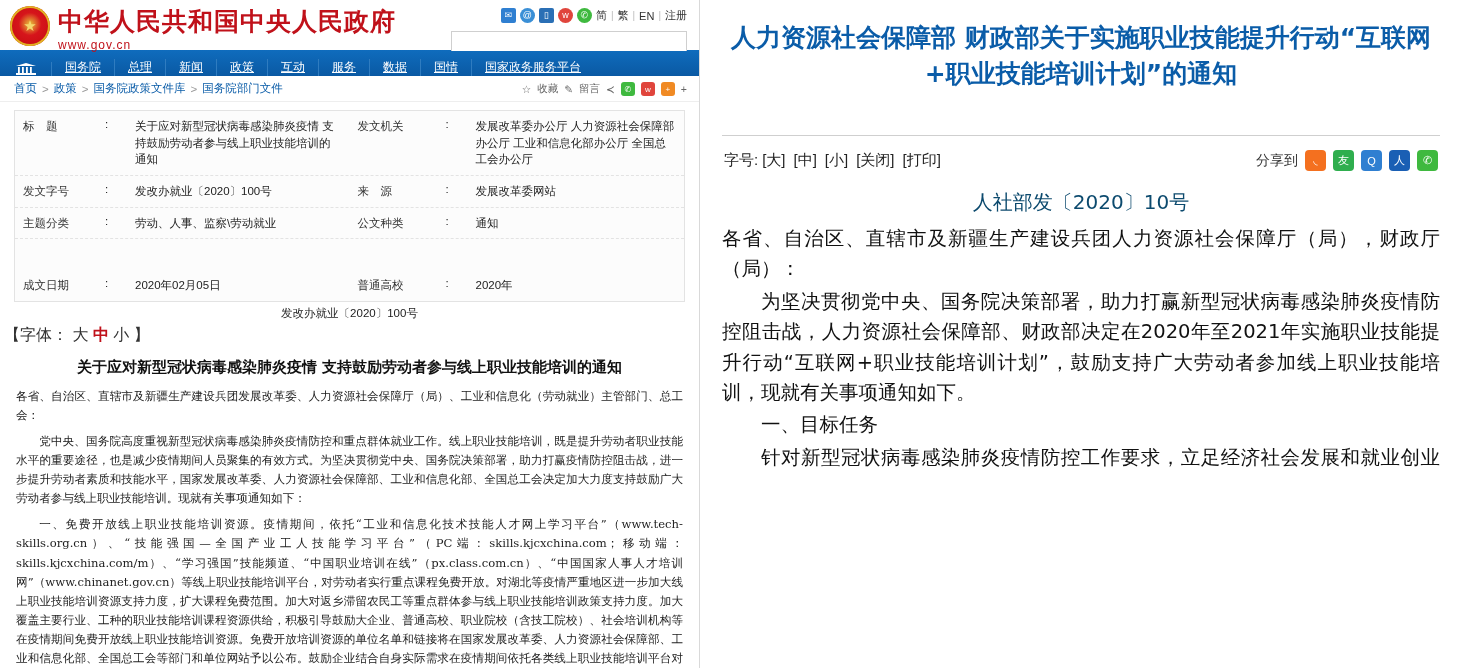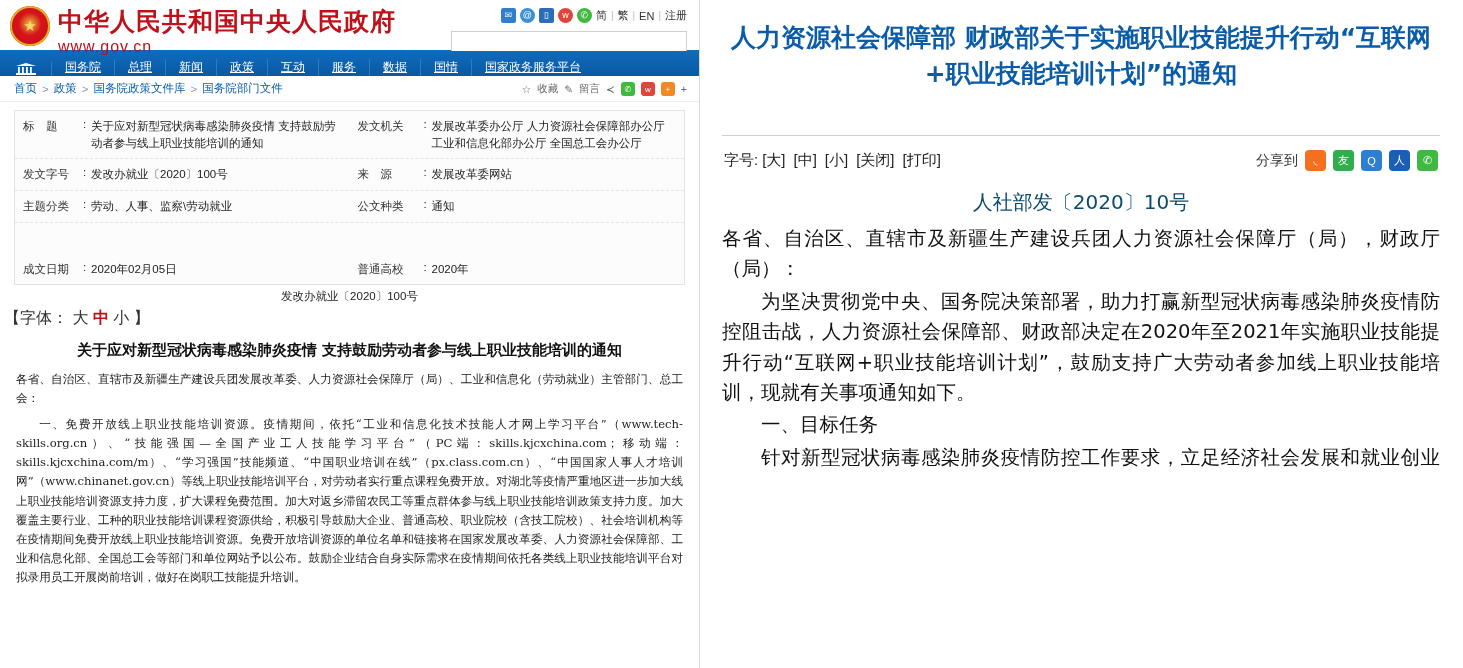--- a/index.html
+++ b/index.html
@@ -52,21 +52,21 @@
   .gov-title {
     font-family: "DejaVu Sans", sans-serif;
     font-size: 25px;
     font-weight: bold;
     color: #c0111a;
     letter-spacing: 1px;
     line-height: 1.1;
     white-space: nowrap;
   }
   .gov-sub {
-    font-size: 16px;
+    font-size: 12px;
     color: #c0111a;
     letter-spacing: 1px;
     margin-top: 2px;
     font-family: "Liberation Sans", sans-serif;
   }
 
   .header-right {
     position: absolute;
     right: 12px; top: 8px;
     width: 240px;
@@ -155,21 +155,21 @@
 
   .doc-card {
     margin: 8px 14px 0 14px;
     border: 1px solid #e3e3e3;
     background: #fcfcfc;
     font-size: 11.5px;
     color: #222;
   }
   .meta-row { display: flex; border-bottom: 1px dashed #e3e3e3; }
   .meta-row:last-child { border-bottom: 0; margin-top: 31px; }
-  .meta-cell { display: flex; padding: 7px 8px; }
+  .meta-cell { display: flex; padding: 7px 8px; gap: 22px; }
   .meta-cell.half { width: 50%; }
   .meta-label {
     width: 60px; flex: 0 0 60px;
     color: #333; text-align: justify; line-height: 1.45;
   }
   .meta-label.wide { width: 66px; flex: 0 0 66px; }
   .meta-colon { width: 8px; flex: 0 0 8px; }
   .meta-val { flex: 1; line-height: 1.45; color: #222; }
 
   .docnum-line {
@@ -404,20 +404,21 @@
       <span>大</span>
       <span class="mid">中</span>
       <span>小</span>
       <span>】</span>
     </div>
 
     <div class="doc-title">关于应对新型冠状病毒感染肺炎疫情 支持鼓励劳动者参与线上职业技能培训的通知</div>
 
     <div class="doc-body">
       <p>各省、自治区、直辖市及新疆生产建设兵团发展改革委、人力资源社会保障厅（局）、工业和信息化（劳动就业）主管部门、总工会：</p>
+      <p class="indent">党中央、国务院高度重视新型冠状病毒感染肺炎疫情防控和重点群体就业工作。线上职业技能培训，既是提升劳动者职业技能水平的重要途径，也是减少疫情期间人员聚集的有效方式。为坚决贯彻党中央、国务院决策部署，助力打赢疫情防控阻击战，进一步提升劳动者素质和技能水平，国家发展改革委、人力资源社会保障部、工业和信息化部、全国总工会决定加大力度支持鼓励广大劳动者参与线上职业技能培训。现就有关事项通知如下：</p>
       <p class="indent">一、免费开放线上职业技能培训资源。疫情期间，依托“工业和信息化技术技能人才网上学习平台”（www.tech-skills.org.cn）、“技能强国—全国产业工人技能学习平台”（PC端：skills.kjcxchina.com；移动端：skills.kjcxchina.com/m）、“学习强国”技能频道、“中国职业培训在线”（px.class.com.cn）、“中国国家人事人才培训网”（www.chinanet.gov.cn）等线上职业技能培训平台，对劳动者实行重点课程免费开放。对湖北等疫情严重地区进一步加大线上职业技能培训资源支持力度，扩大课程免费范围。加大对返乡滞留农民工等重点群体参与线上职业技能培训政策支持力度。加大覆盖主要行业、工种的职业技能培训课程资源供给，积极引导鼓励大企业、普通高校、职业院校（含技工院校）、社会培训机构等在疫情期间免费开放线上职业技能培训资源。免费开放培训资源的单位名单和链接将在国家发展改革委、人力资源社会保障部、工业和信息化部、全国总工会等部门和单位网站予以公布。鼓励企业结合自身实际需求在疫情期间依托各类线上职业技能培训平台对拟录用员工开展岗前培训，做好在岗职工技能提升培训。</p>
     </div>
   </div>
 
   <div class="right">
     <div class="r-title">人力资源社会保障部 财政部关于实施职业技能提升行动“互联网+职业技能培训计划”的通知</div>
 
     <div class="r-divider"></div>
 
     <div class="r-toolbar">

